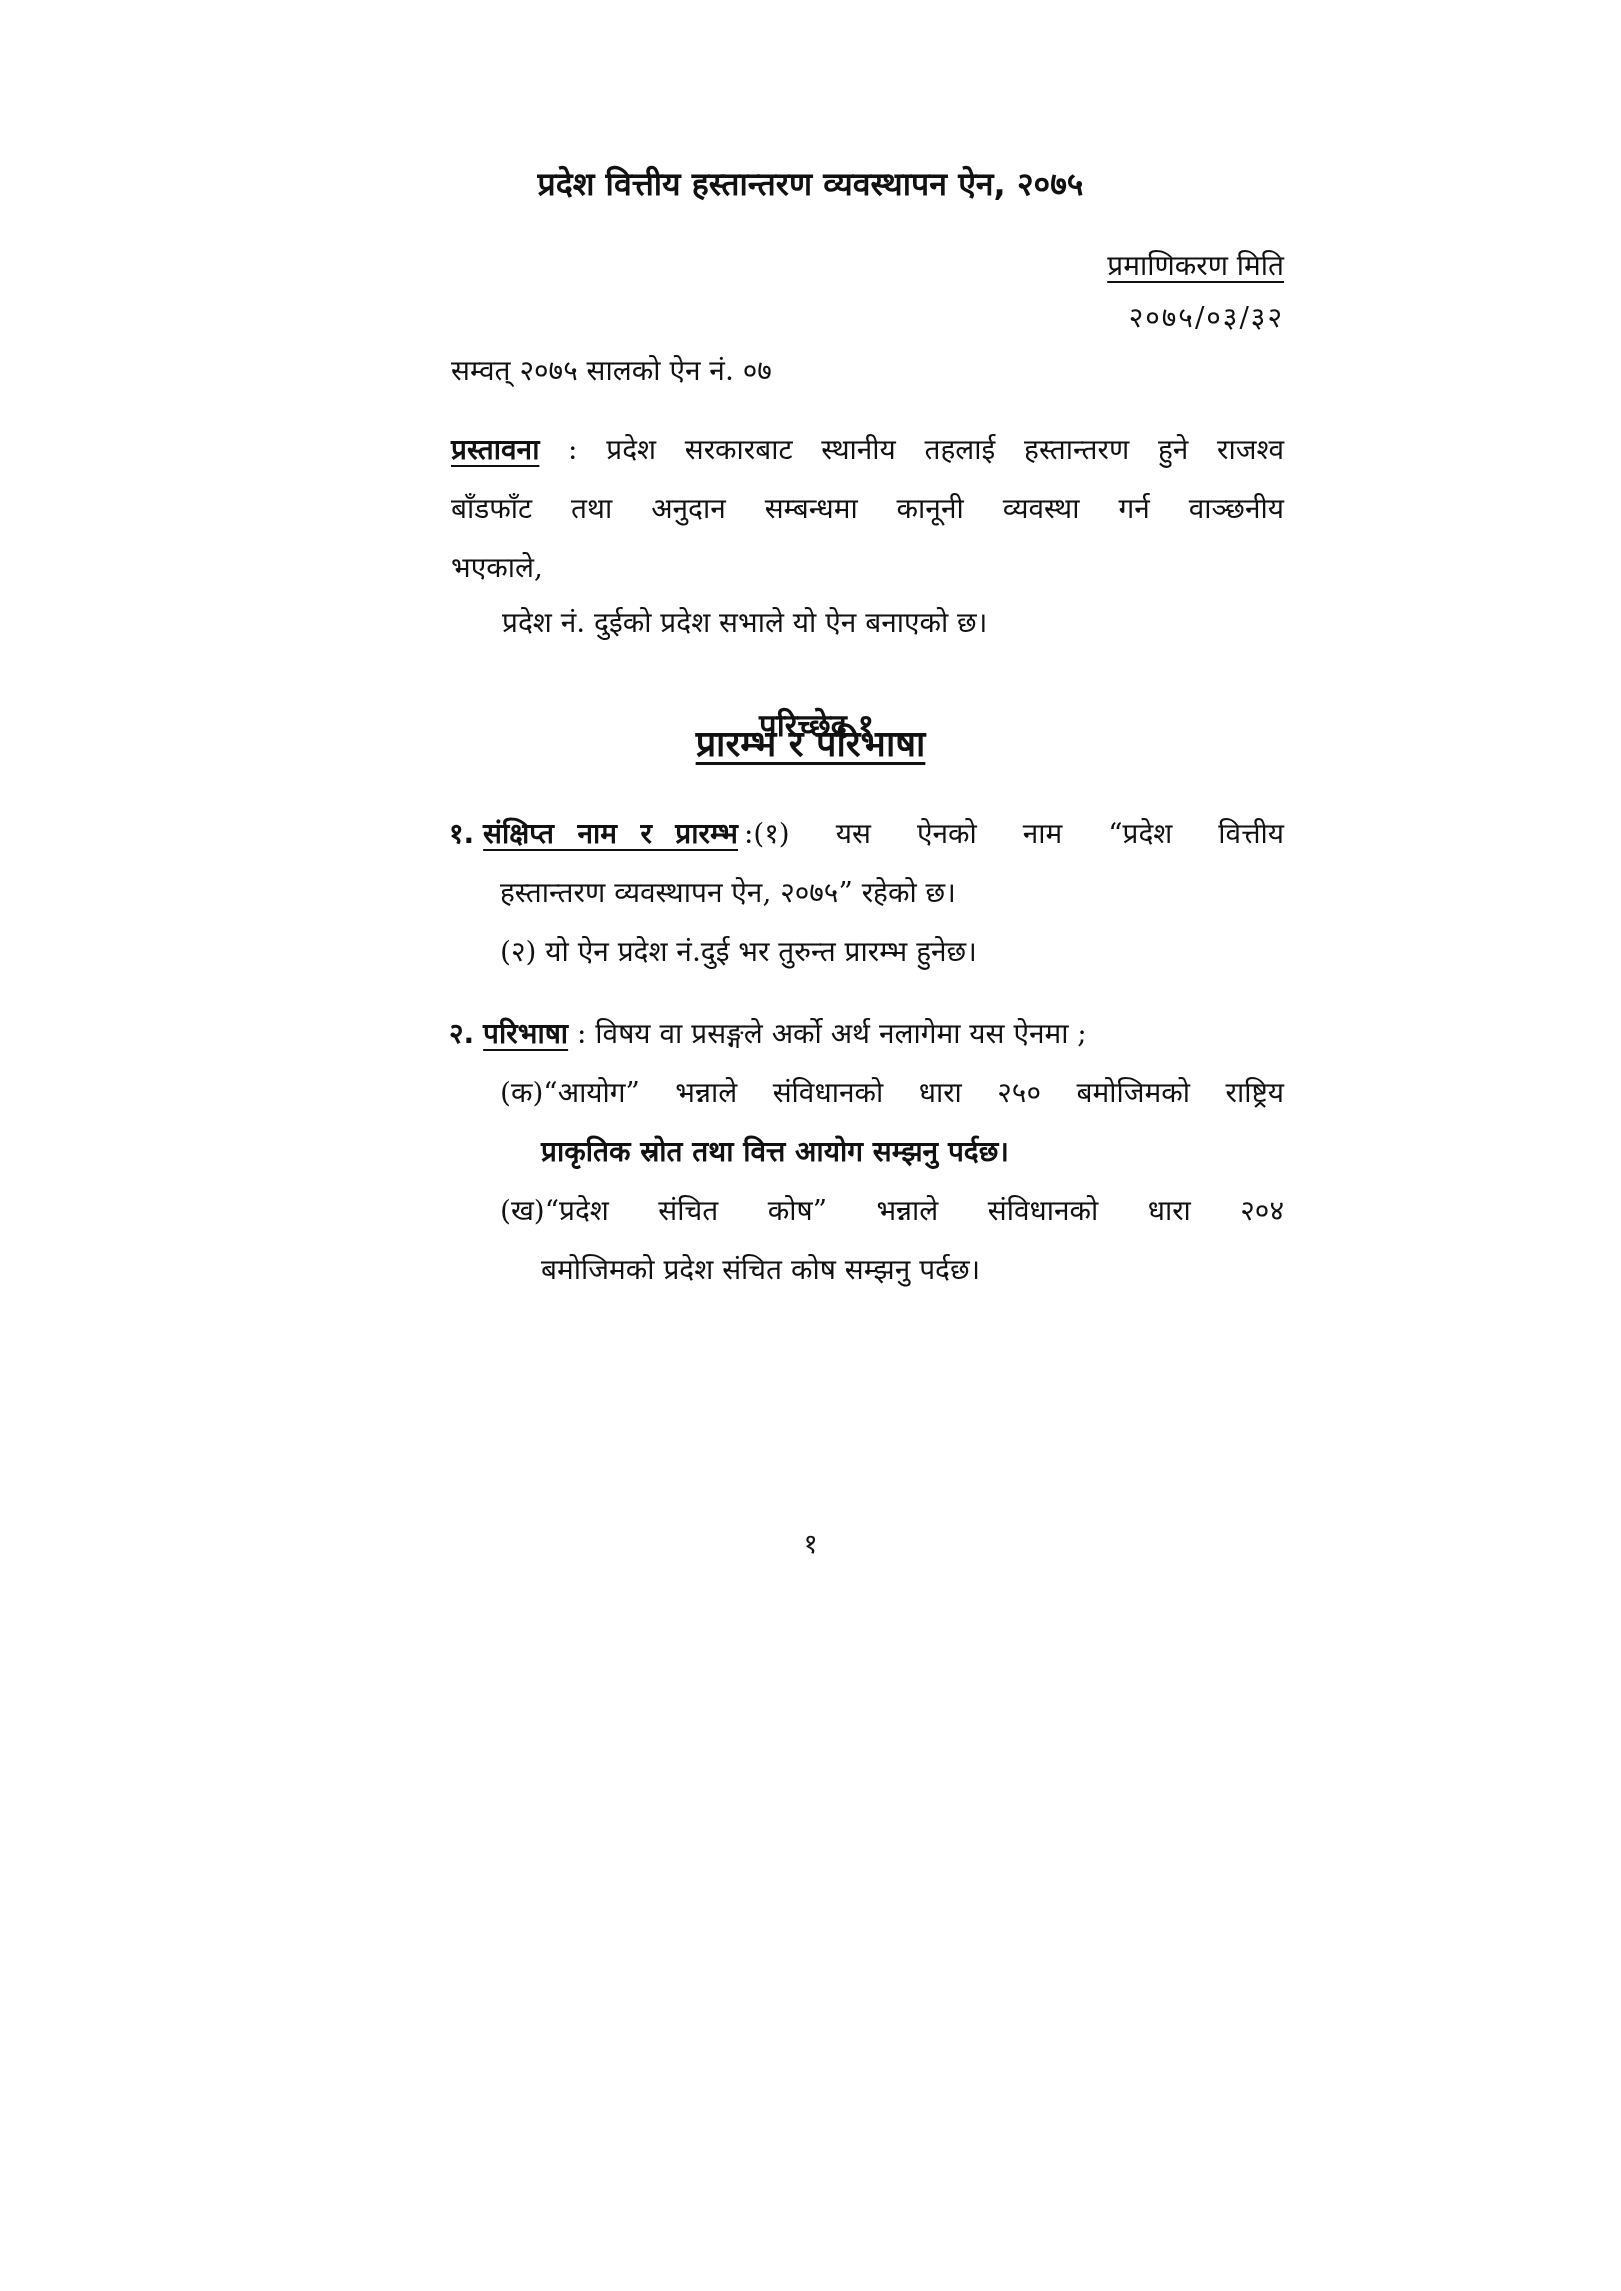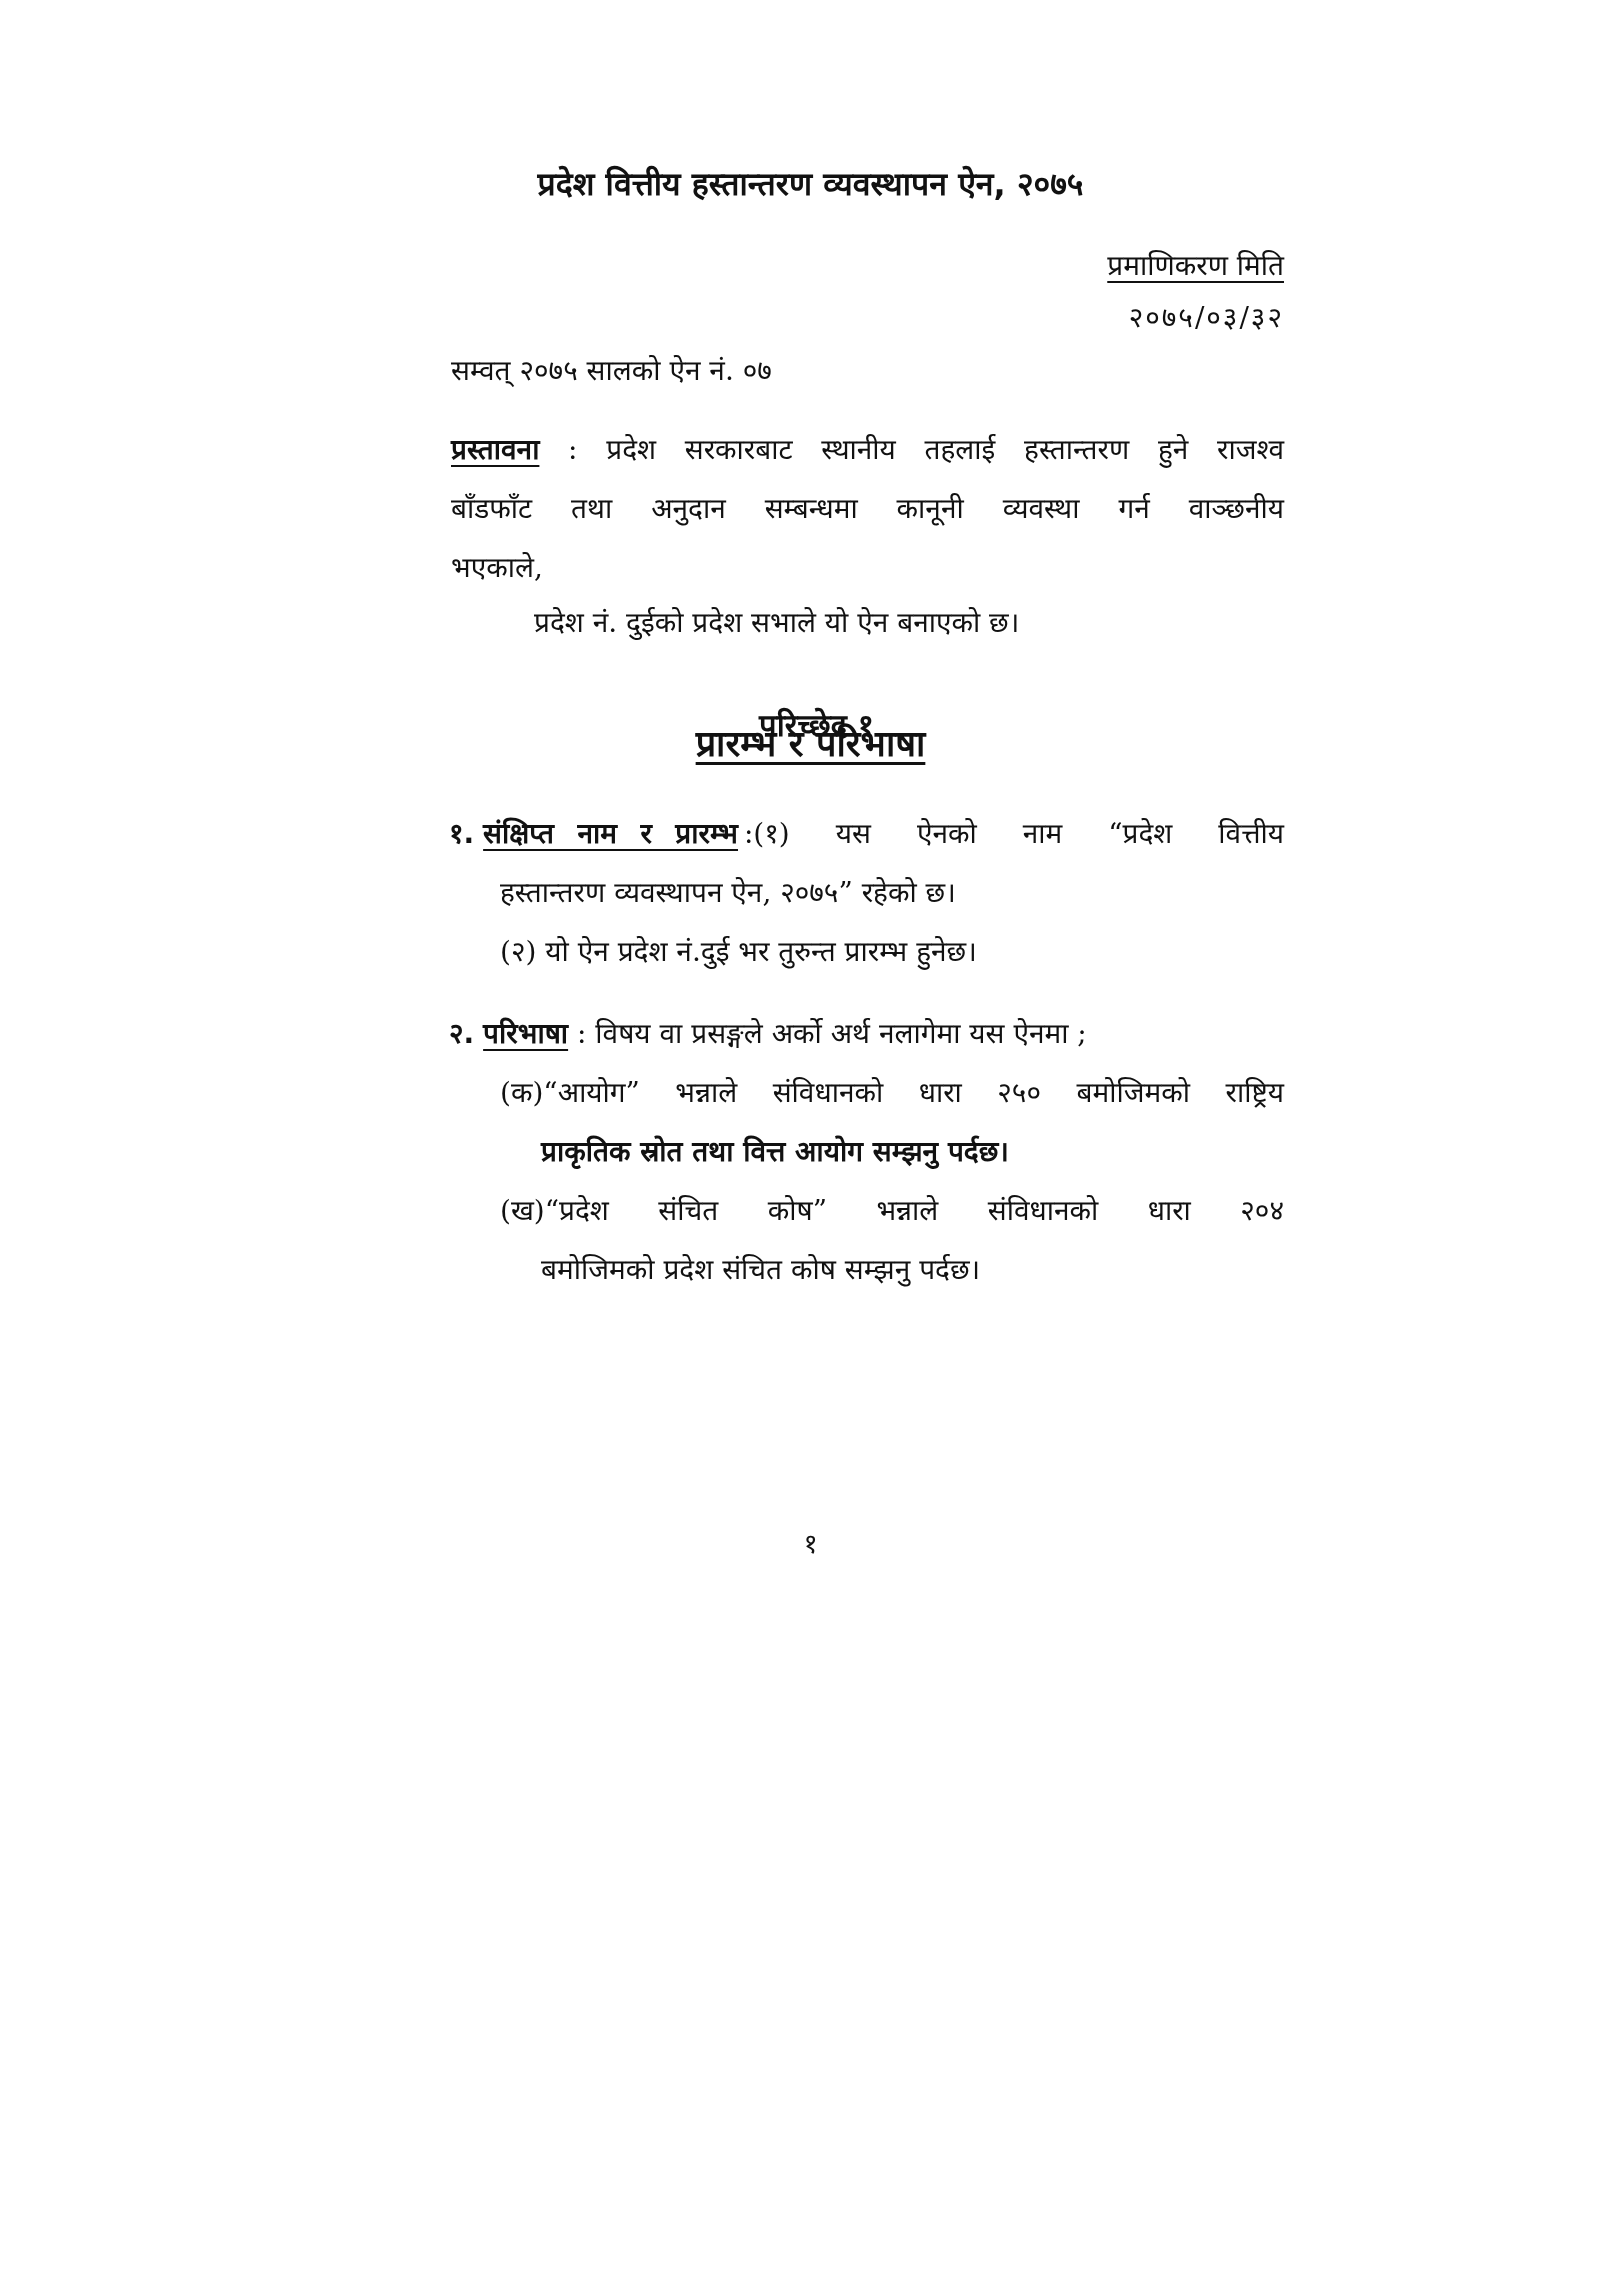--- a/index.html
+++ b/index.html
@@ -31,21 +31,21 @@
   <div class="abs auth-date">२०७५/०३/३२</div>
 
   <div class="abs act-no">सम्वत् २०७५ सालको ऐन नं. ०७</div>
 
   <div class="abs para" style="top:420px;">
     <div class="just" style="text-align-last:justify;"><span class="bold-u">प्रस्तावना</span><span> : </span><span>प्रदेश सरकारबाट स्थानीय तहलाई हस्तान्तरण हुने राजश्व</span></div>
     <div class="just" style="text-align-last:justify;">बाँडफाँट तथा अनुदान सम्बन्धमा कानूनी व्यवस्था गर्न वाञ्छनीय</div>
     <div>भएकाले,</div>
   </div>
 
-  <div class="abs line" style="left:534px; top:602px;">प्रदेश नं. दुईको प्रदेश सभाले यो ऐन बनाएको छ।</div>
+  <div class="abs line" style="left:502px; top:602px;">प्रदेश नं. दुईको प्रदेश सभाले यो ऐन बनाएको छ।</div>
 
   <div class="abs center chapter">परिच्छेद १</div>
   <div class="abs center chapter-title">प्रारम्भ र परिभाषा</div>
 
   <div class="abs para" style="top:804px; left:449px; width:835px;">
     <div style="display:flex; justify-content:space-between;">
       <span><span class="num">१.</span> <span class="bold-u" style="word-spacing:13.7px;">संक्षिप्त नाम र प्रारम्भ</span></span>
       <span style="flex:1; text-align:justify; text-align-last:justify; padding-left:5.9px;"> :(१) यस ऐनको नाम “प्रदेश वित्तीय</span>
     </div>
     <div style="padding-left:51px;">हस्तान्तरण व्यवस्थापन ऐन, २०७५” रहेको छ।</div>

